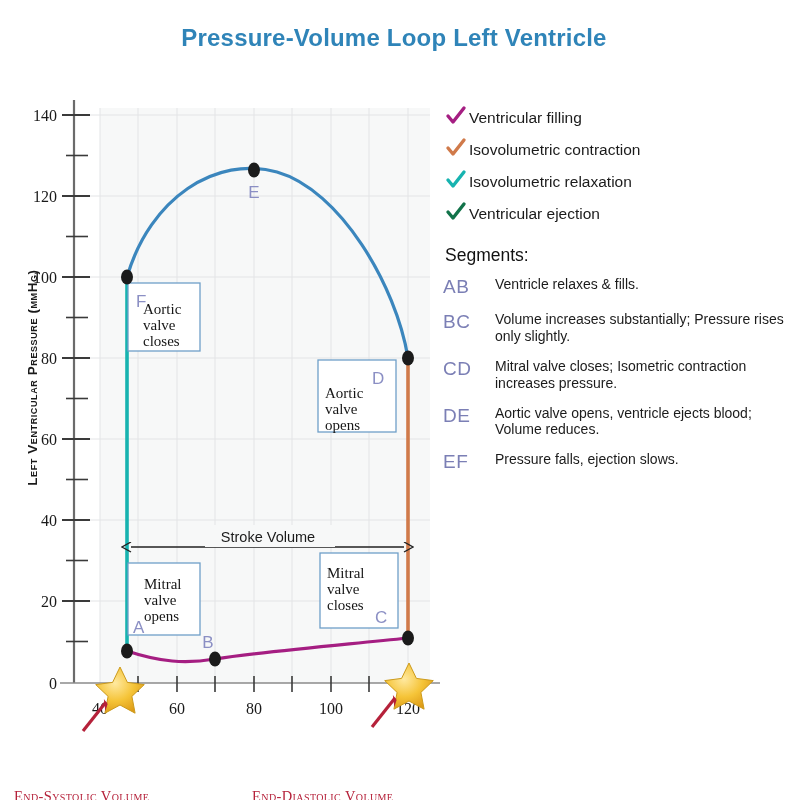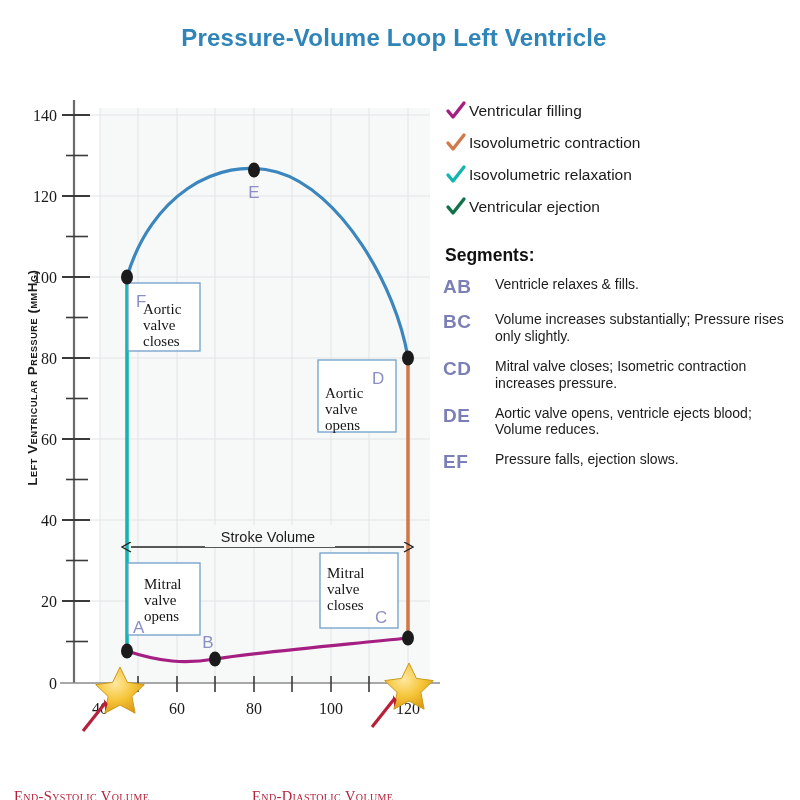--- a/index.html
+++ b/index.html
@@ -29,30 +29,30 @@
     letter-spacing:.4px;white-space:nowrap;
   }
   .esv-lab{left:14px;top:718px;}
   .edv-lab{left:252px;top:718px;}
 
   
   .right{position:absolute;left:443px;top:95px;width:357px;}
   .phases-title{
     font-size:17.5px;color:#111;font-weight:600;margin:0 0 6px 2px;
   }
-  .phase-row{display:flex;align-items:center;height:32px;}
+  .phase-row{display:flex;align-items:flex-end;height:32px;}
   .check{width:26px;flex:0 0 26px;display:flex;align-items:center;justify-content:center;}
   .phase-txt{font-size:15.5px;color:#1b1b1b;}
 
   .seg-title{
-    font-size:17.5px;color:#111;font-weight:700;margin:22px 0 10px 2px;
+    font-size:17.5px;color:#111;font-weight:400;margin:22px 0 10px 2px;
   }
   .seg-row{display:flex;margin-bottom:13px;}
   .seg-key{
-    flex:0 0 52px;font-size:19px;font-weight:bold;color:#7b7fb5;
+    flex:0 0 52px;font-size:19px;font-weight:normal;color:#7b7fb5;
     letter-spacing:.5px;line-height:1.18;
   }
   .seg-desc{font-size:14px;color:#1b1b1b;line-height:1.2;}
 </style>
 </head>
 <body>
 
 <div class="title">Pressure-Volume Loop Left Ventricle</div>
 
 <div class="chart-wrap">

